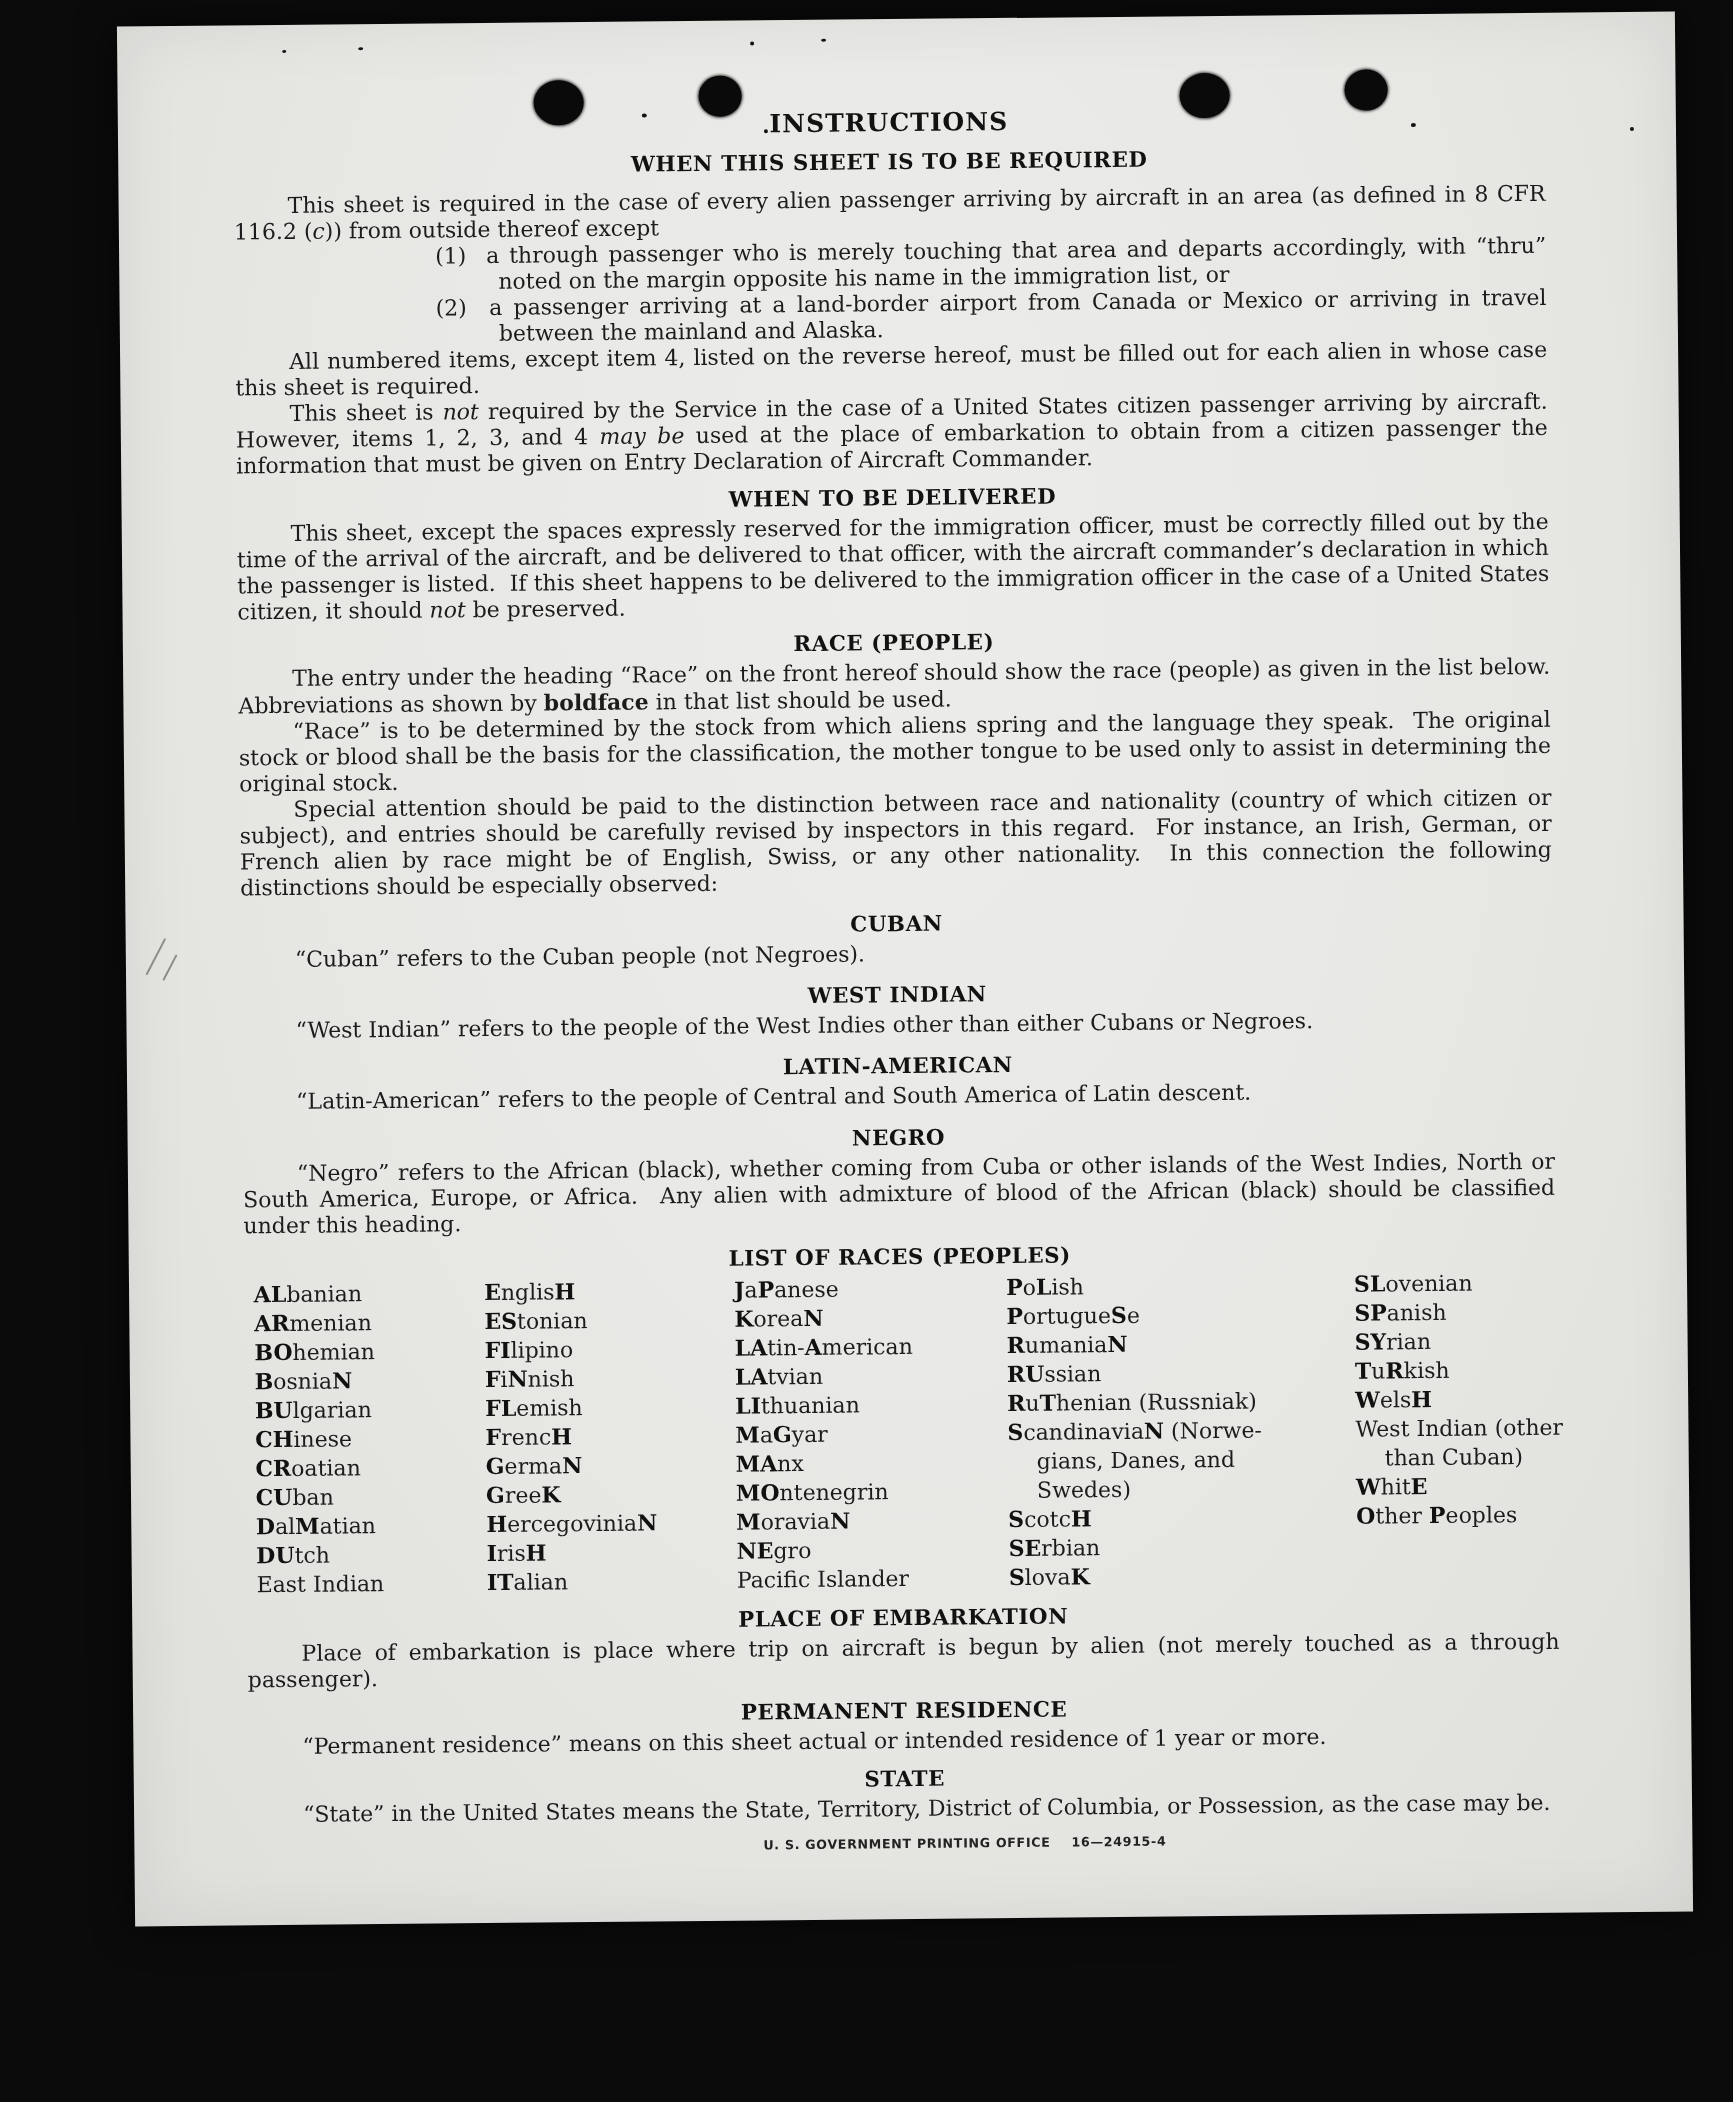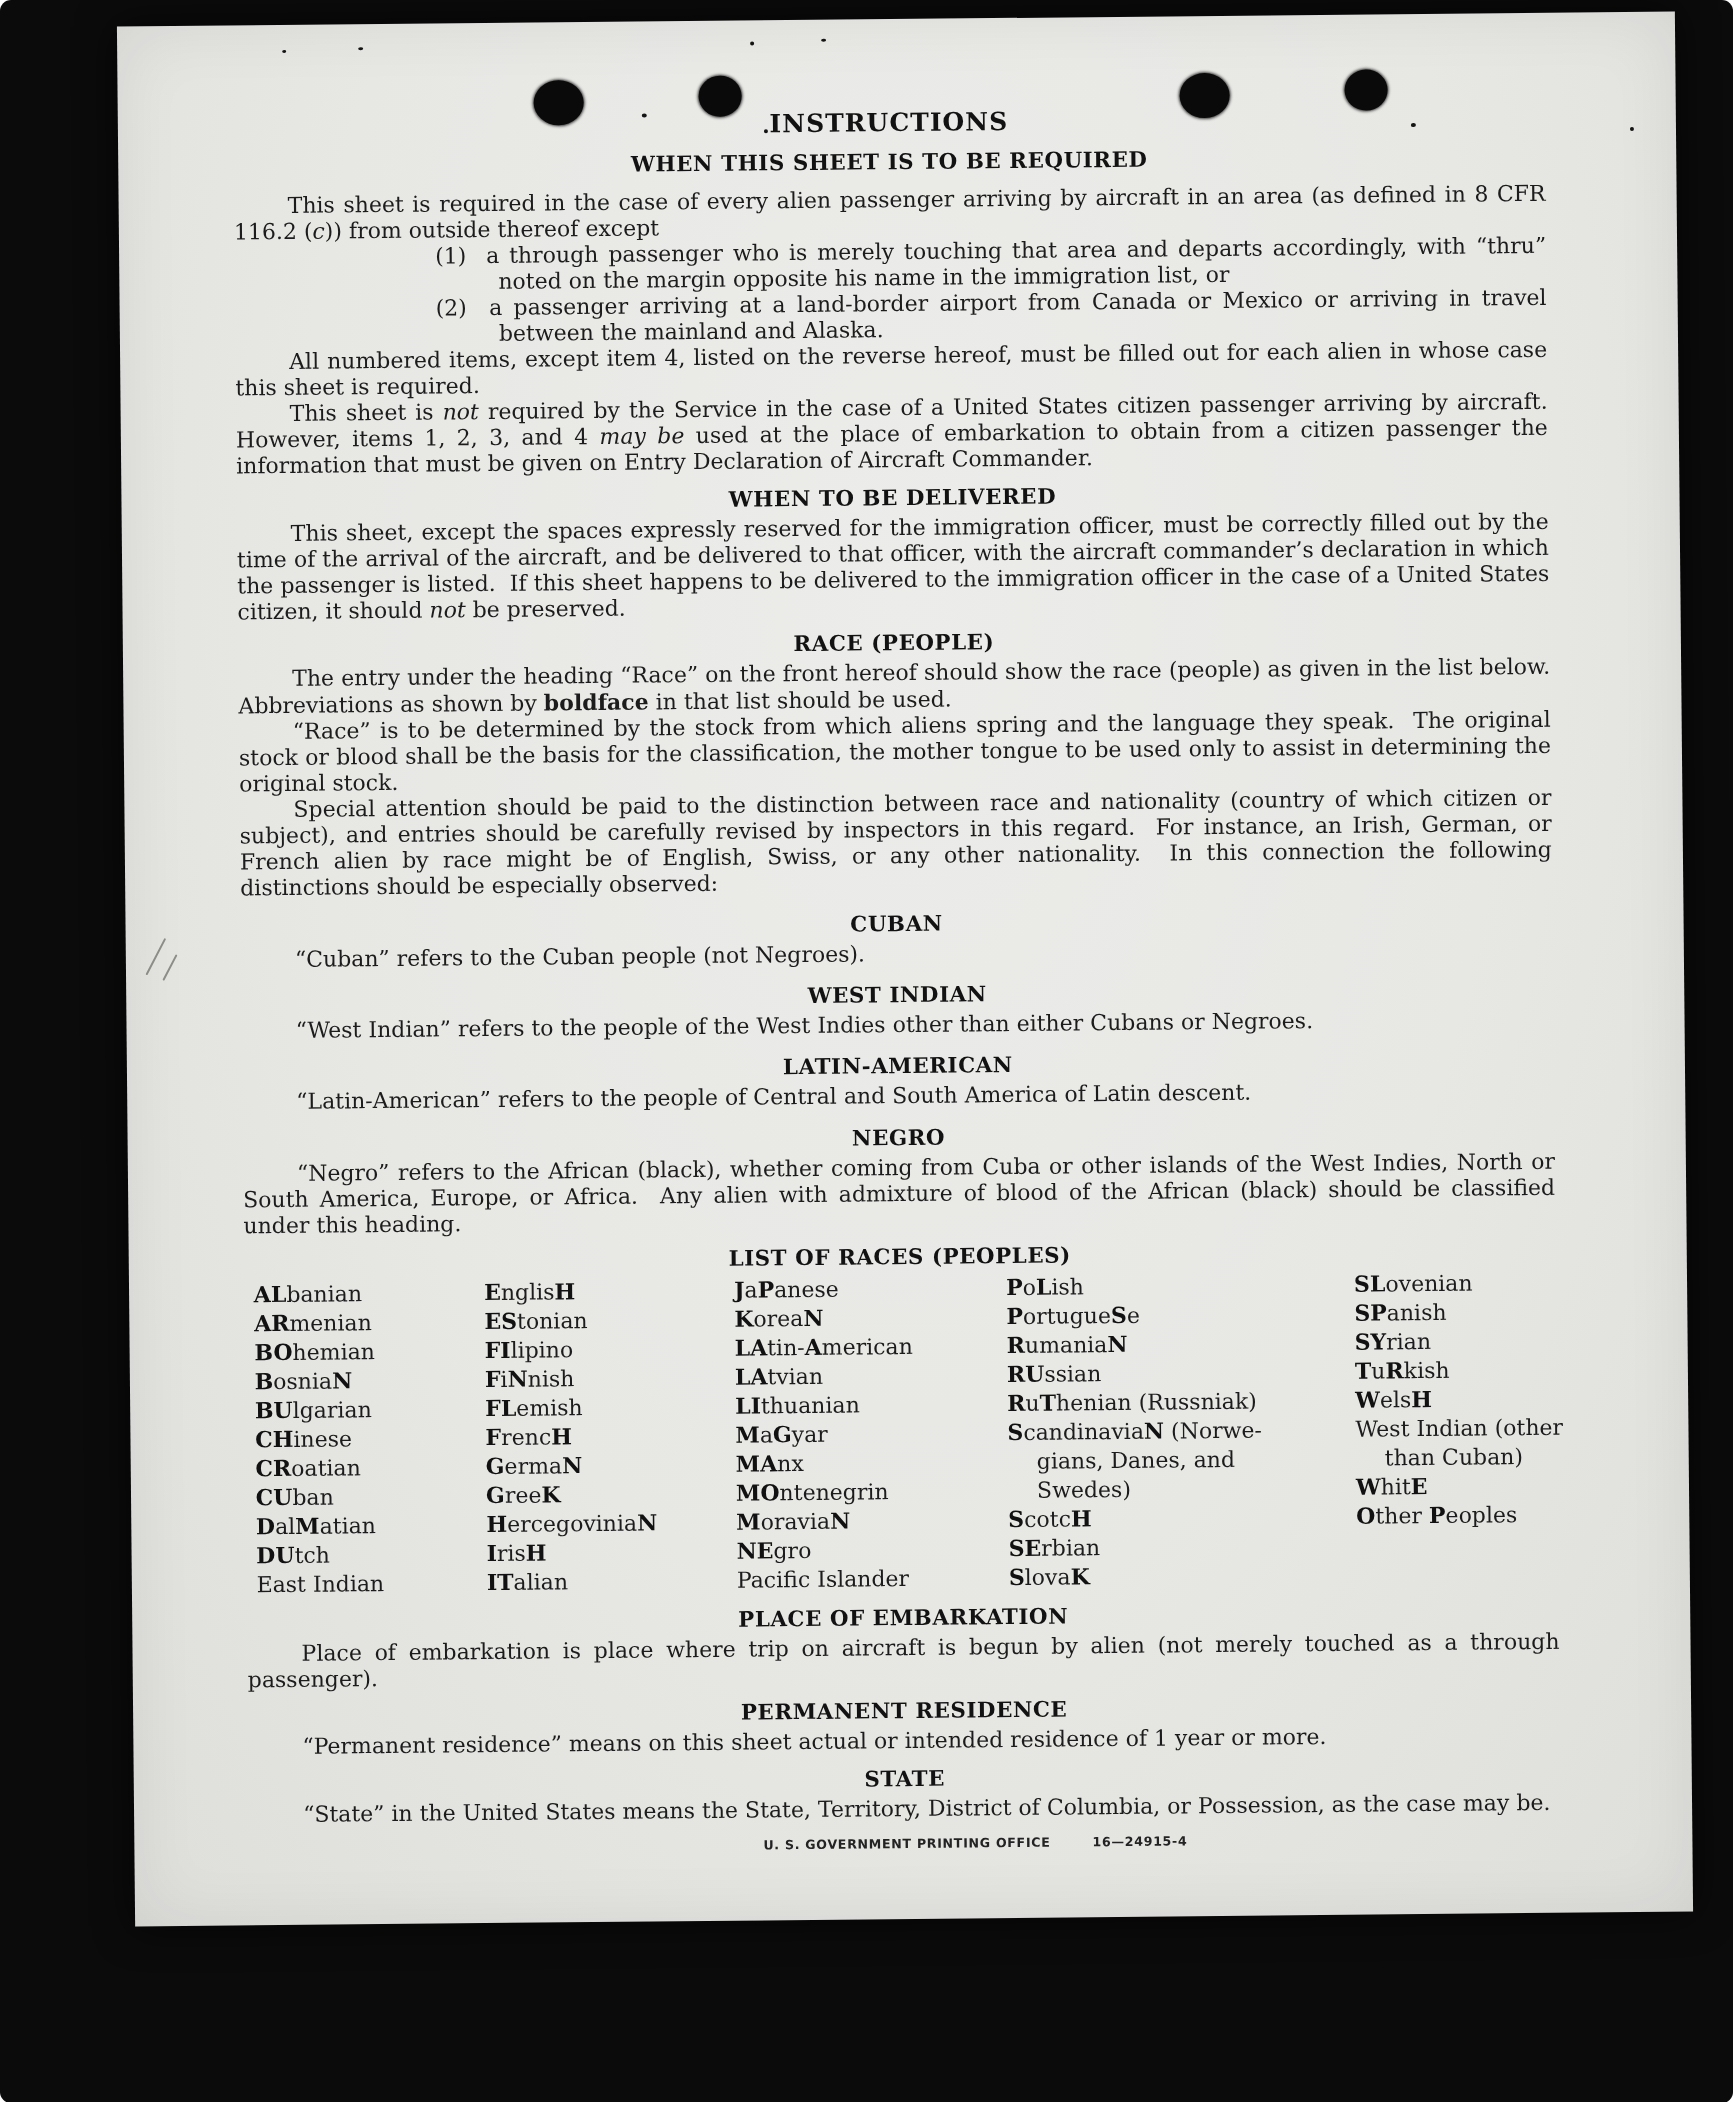--- a/index.html
+++ b/index.html
@@ -2,21 +2,20 @@
 <html><head>
 <meta charset="utf-8">
 <style>
   html,body{margin:0;padding:0;}
   .screen{
     position:relative;
     width:1733px;height:2103px;
     background:#0b0b0b;
     overflow:hidden;
     font-family:"DejaVu Serif","Liberation Serif",serif;
-    border-radius:11px;
   }
   .paper{
     position:absolute;
     left:126px;top:19.4px;
     width:1558px;height:1900px;
     background:radial-gradient(ellipse at 50% 30%, #ececea 0%, #e7e7e4 55%, #dedfdb 100%);
     transform:rotate(-0.55deg);
     box-shadow:0 0 39px rgba(0,0,0,.7), inset 0 0 68px rgba(0,0,0,.07);
   }
   .punch-hole{
@@ -68,21 +67,21 @@
   .race-line{line-height:29px;}
   .race-line.cont{padding-left:29px;}
   .race-line b{color:#111;}
   .footer-line{
     margin-top:9.7px;
     margin-left:514px;
     font-family:"DejaVu Sans","Liberation Sans",sans-serif;
     font-size:12.6px;font-weight:bold;letter-spacing:0.7px;
     color:#232323;text-align:left;white-space:nowrap;
   }
-  .footer-line .code{margin-left:42px;}
+  .footer-line .code{margin-left:21px;}
   b{font-weight:bold;}
   i{font-style:italic;}
 </style>
 </head>
 <body>
 
 <div class="screen">
   <div class="paper">
 
     <div class="punch-hole" style="left:416px;top:58px;"></div>

